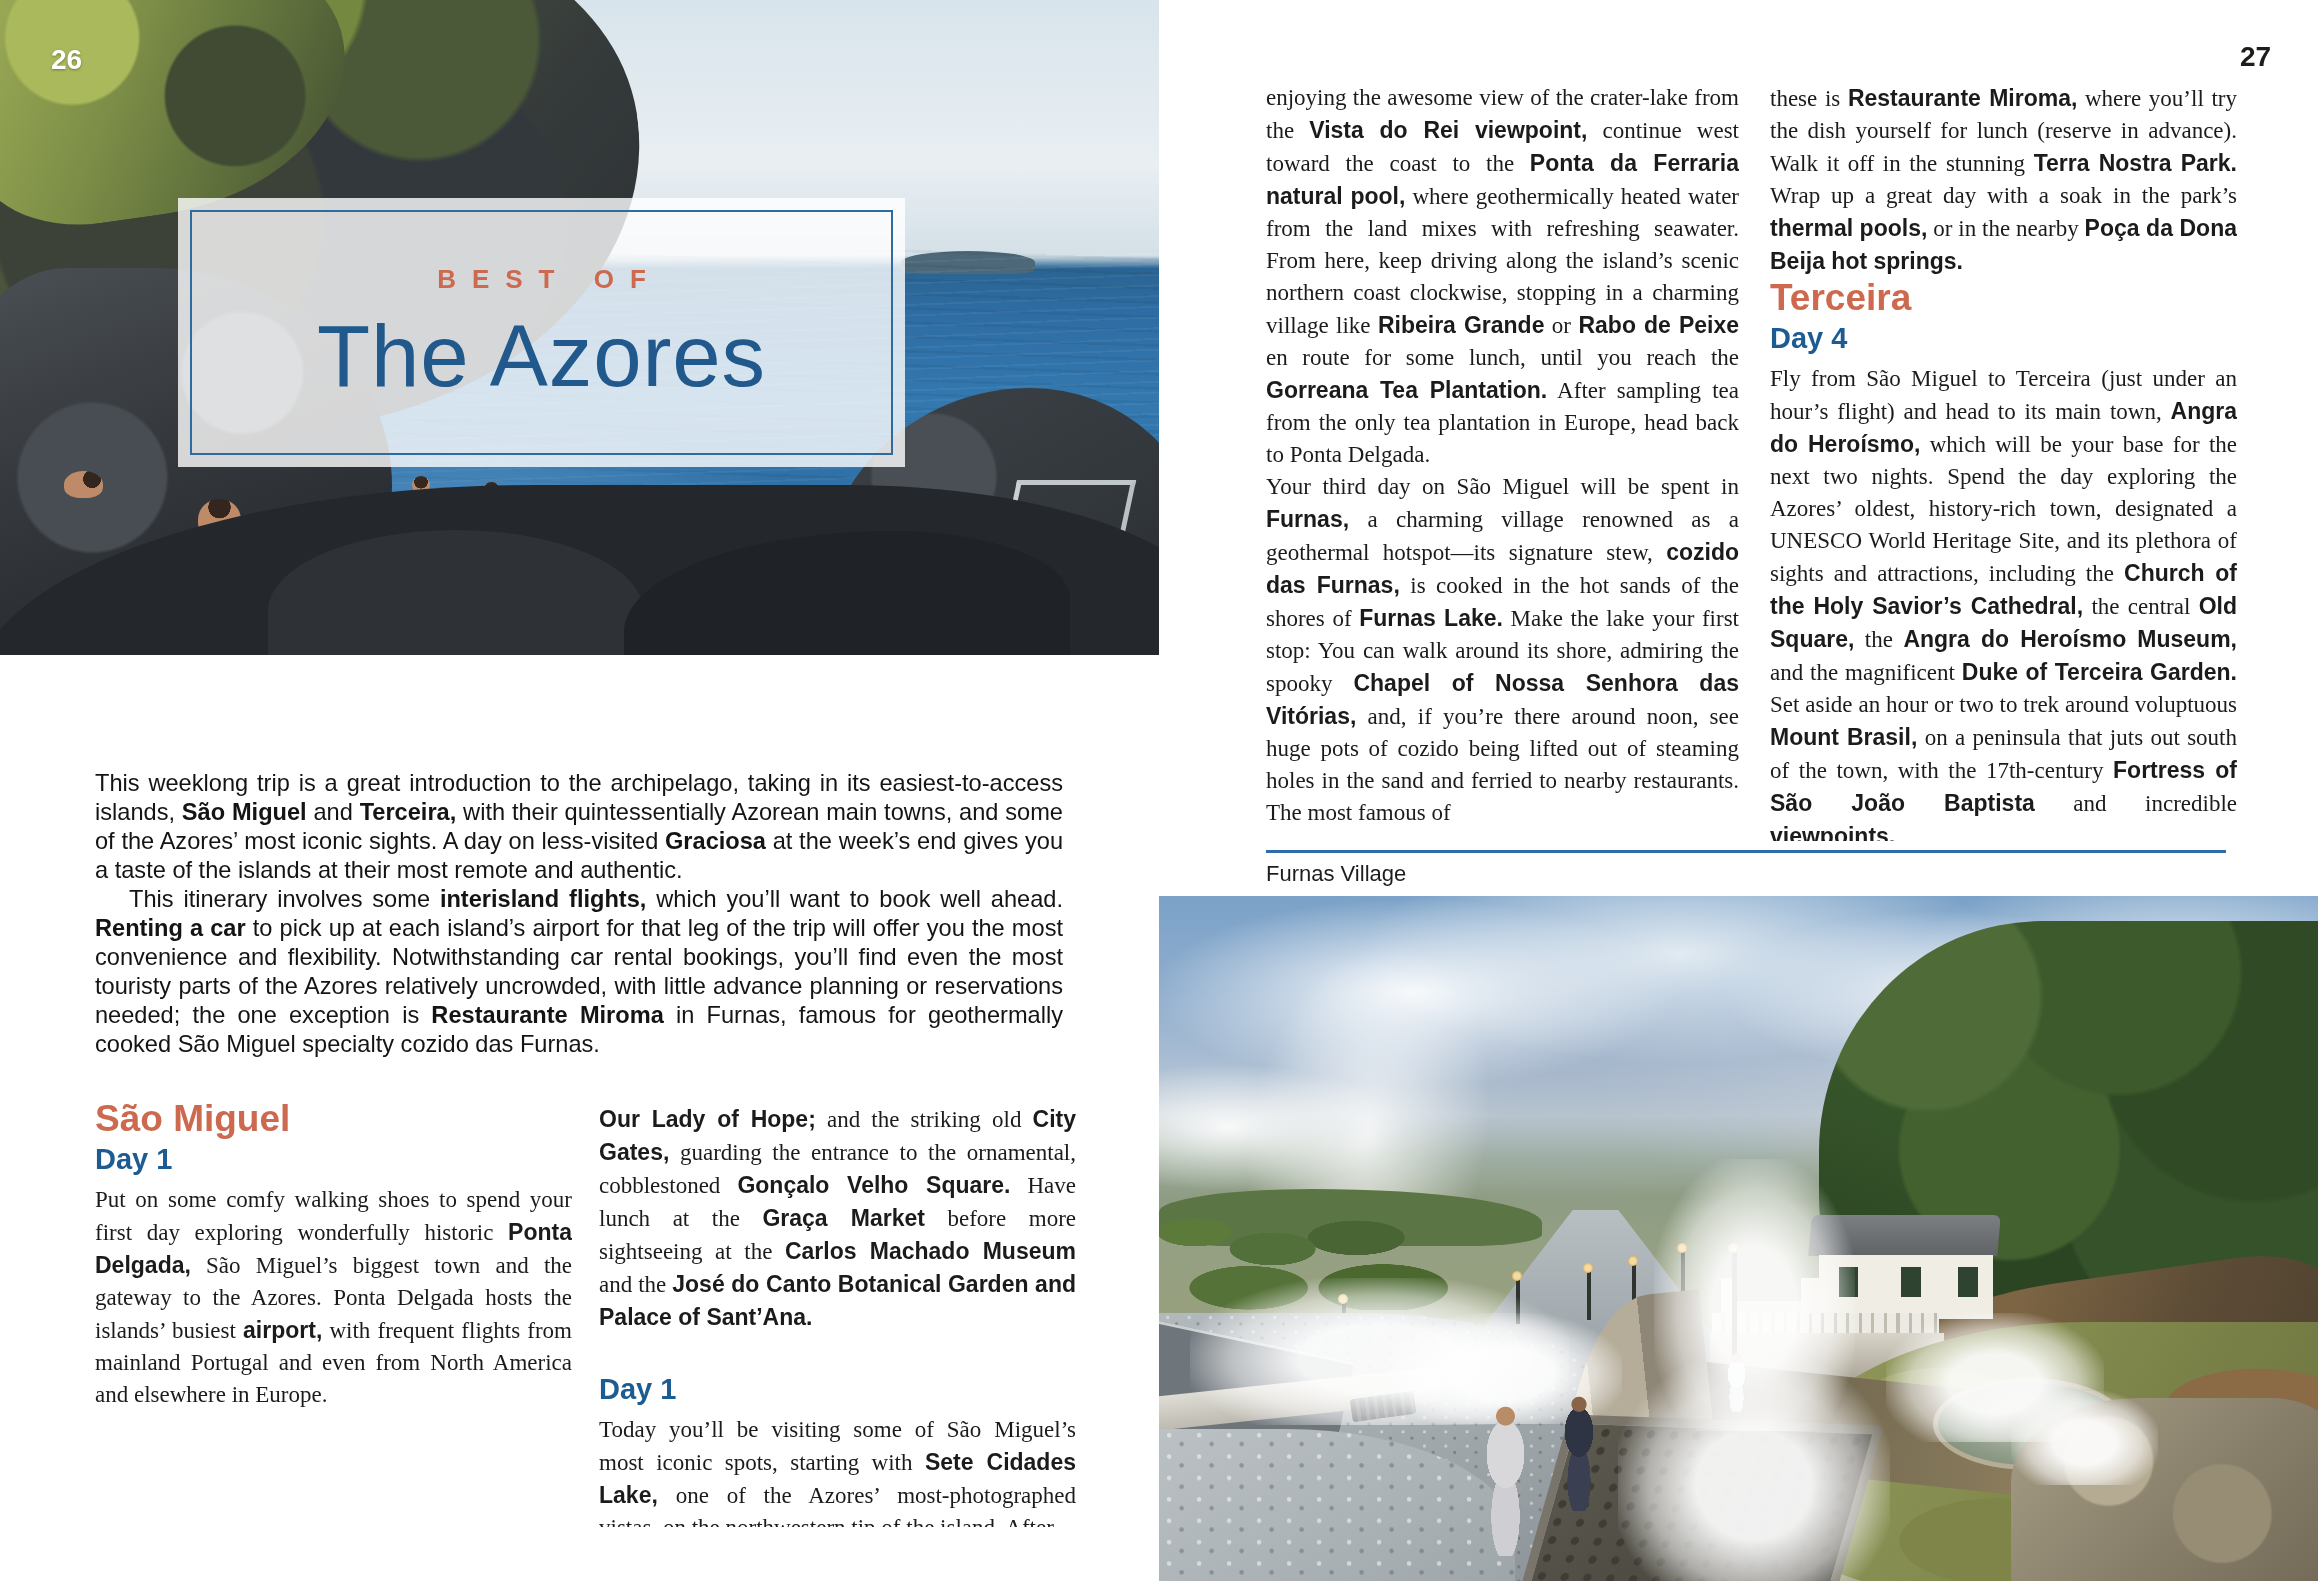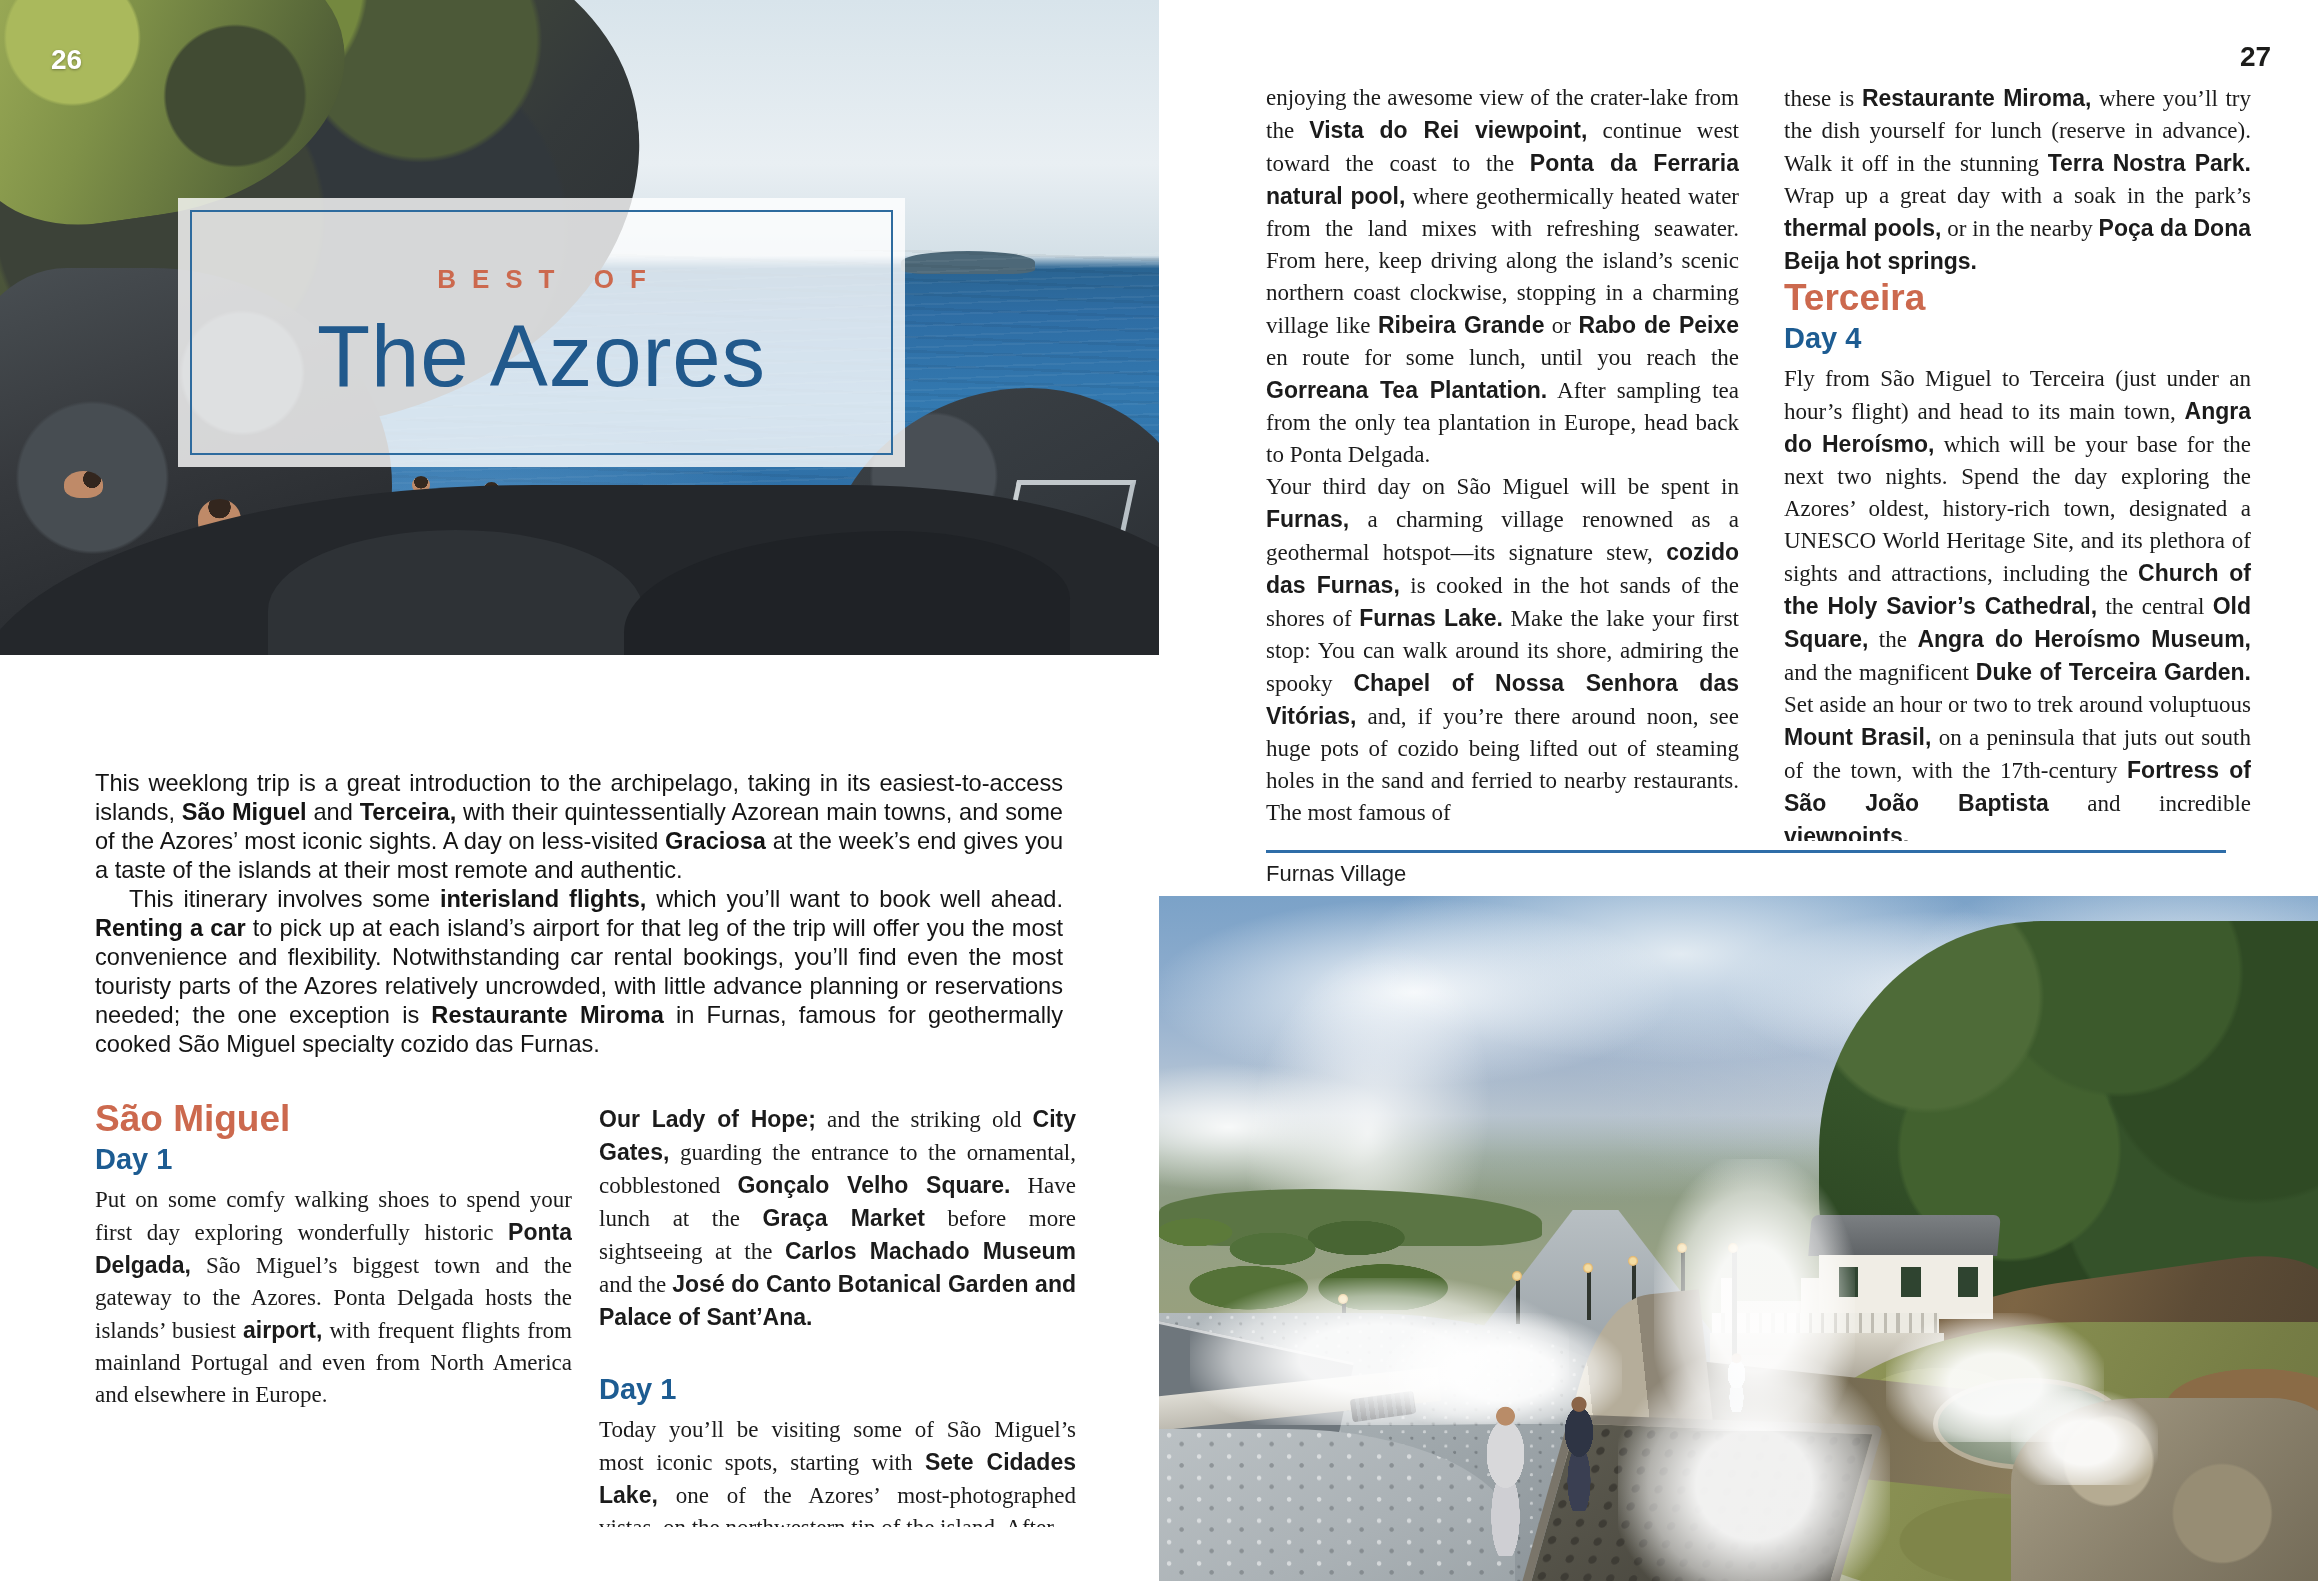--- a/index.html
+++ b/index.html
@@ -25,21 +25,21 @@
 
   
   .intro{position:absolute;left:95px;top:769px;width:968px;}
   .cols{position:absolute;}
   .cols-26{left:95px;top:1099px;width:981px;height:428px;}
   .cols-27{left:107px;top:78px;width:960px;height:763px;}
   .col{position:absolute;top:0;overflow:hidden;}
   .cols-26 .col1{left:0;width:477px;height:428px;}
   .cols-26 .col2{left:504px;width:477px;height:428px;}
   .cols-27 .col1{left:0;width:473px;height:763px;}
-  .cols-27 .col2{left:518px;width:467px;height:763px;}
+  .cols-27 .col2{left:504px;width:467px;height:763px;}
 
   .caption-rule{position:absolute;left:107px;top:850px;width:960px;height:2.7px;background:var(--rule-blue,#2e6da8);}
   .photo-caption{position:absolute;left:107px;top:860px;font:22px/27px "Liberation Sans",sans-serif;color:#1d1d1d;}
 
   
   .hero{position:absolute;left:0;top:0;width:1166px;height:655px;overflow:hidden;
     background:linear-gradient(180deg,#d8e4eb 0%,#e9eff3 25%,#d4e0e7 39%,#2a6492 41%,#2e6da4 48%,#3379b0 62%,#2d6ba2 80%,#265d8e 100%);}
   .hero > div{position:absolute;}
   .h-distant-rock{left:901px;top:251px;width:134px;height:23px;background:#4d6878;border-radius:50% 50% 20% 20%;}
   .h-ripples{left:0;top:250px;width:1166px;height:357px;

